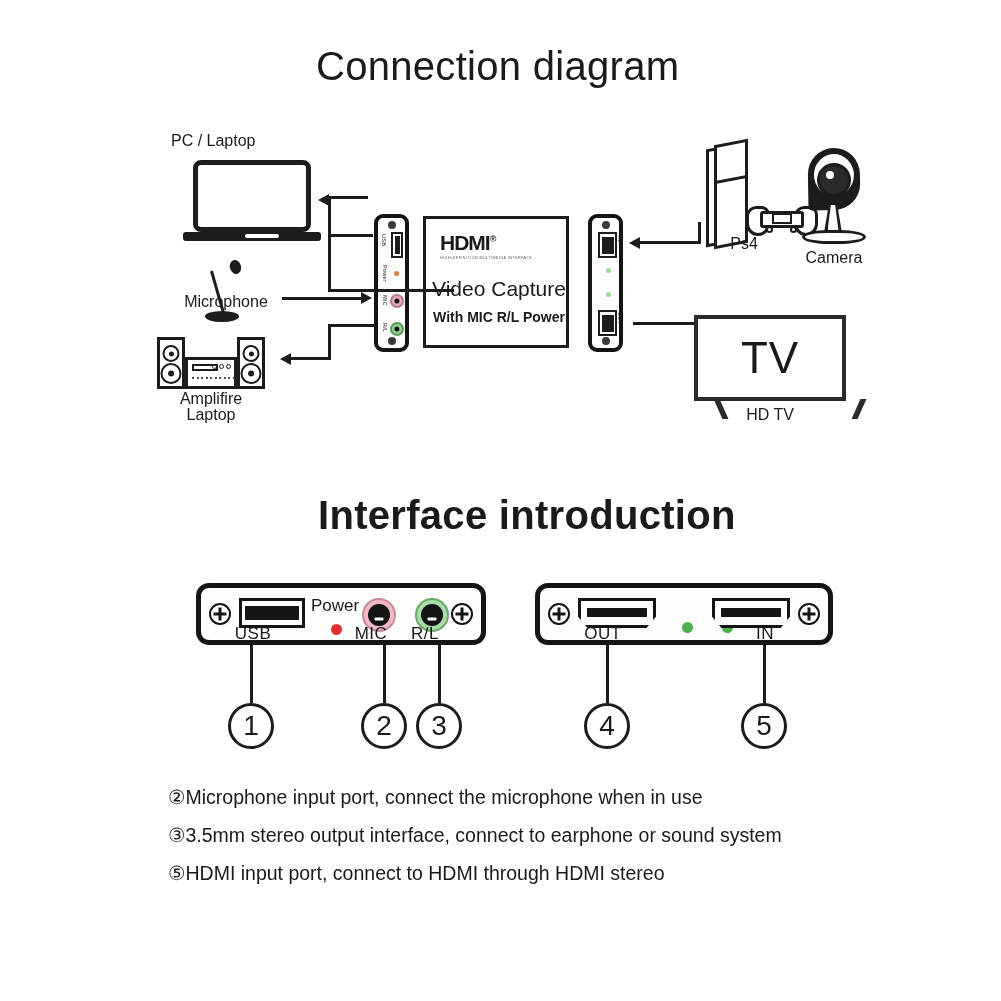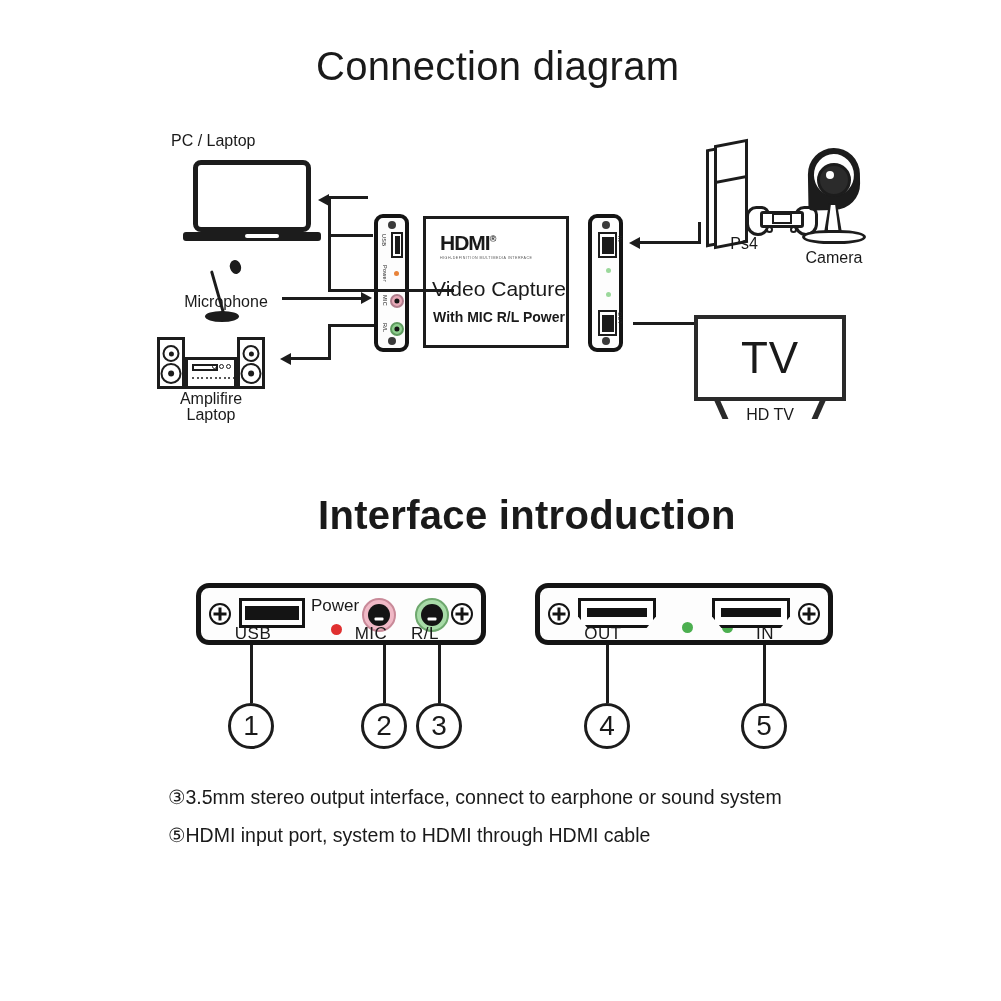--- a/index.html
+++ b/index.html
@@ -574,21 +574,21 @@
 </div>
 <div class="abs dev-label" style="left:798px; top:249px; width:72px;">Camera</div>
 
 <div class="arrow-head ah-left" style="left:629px; top:237px;"></div>
 <div class="wire" style="left:639px; top:241px; width:62px; height:3px;"></div>
 <div class="wire" style="left:698px; top:222px; width:3px; height:22px;"></div>
 
 <div class="wire" style="left:633px; top:322px; width:68px; height:3px;"></div>
 <div class="arrow-head ah-right" style="left:698px; top:317px;"></div>
 
-<div class="tv-wrap" style="left:694px; top:315px;">
+<div class="tv-wrap" style="left:694px; top:315px;padding-left:40px;">
   <div class="tv-screen">
     <span class="tv-text">TV</span>
   </div>
   <div class="tv-leg l"></div>
   <div class="tv-leg r"></div>
 </div>
 <div class="abs dev-label" style="left:694px; top:406px; width:152px;">HD TV</div>
 
 <div class="abs section-title" style="left:318px; top:493px;font-weight:bold;">Interface introduction</div>
 
@@ -645,15 +645,16 @@
 <div class="callout-line" style="left:438px; top:645px; height:58px;"></div>
 <div class="callout-circle" style="left:416px; top:703px;">3</div>
 
 <div class="callout-line" style="left:606px; top:645px; height:58px;"></div>
 <div class="callout-circle" style="left:584px; top:703px;">4</div>
 
 <div class="callout-line" style="left:763px; top:645px; height:58px;"></div>
 <div class="callout-circle" style="left:741px; top:703px;">5</div>
 
 <div class="desc-list">
+  <div class="desc-item">②Microphone input port, connect the microphone when in use</div>
   <div class="desc-item">③3.5mm stereo output interface, connect to earphone or sound system</div>
-  <div class="desc-item">⑤HDMI input port, system to HDMI through HDMI cable</div>
+  <div class="desc-item">⑤HDMI input port, connect to HDMI through HDMI stereo</div>
 </div>
 
 </body></html>

